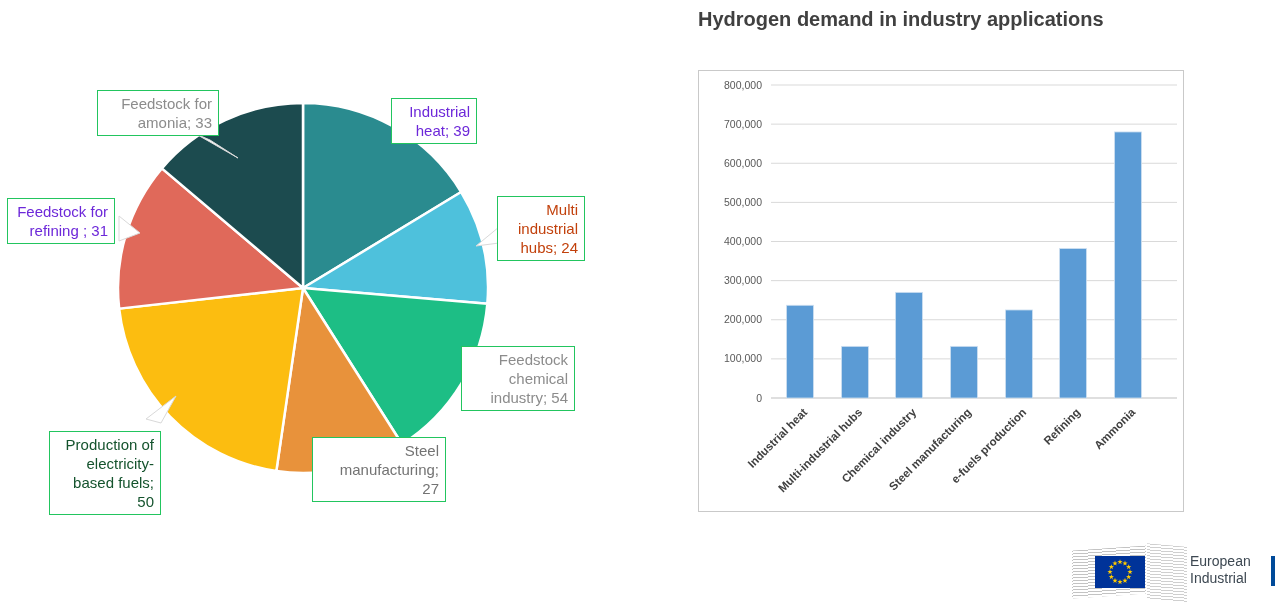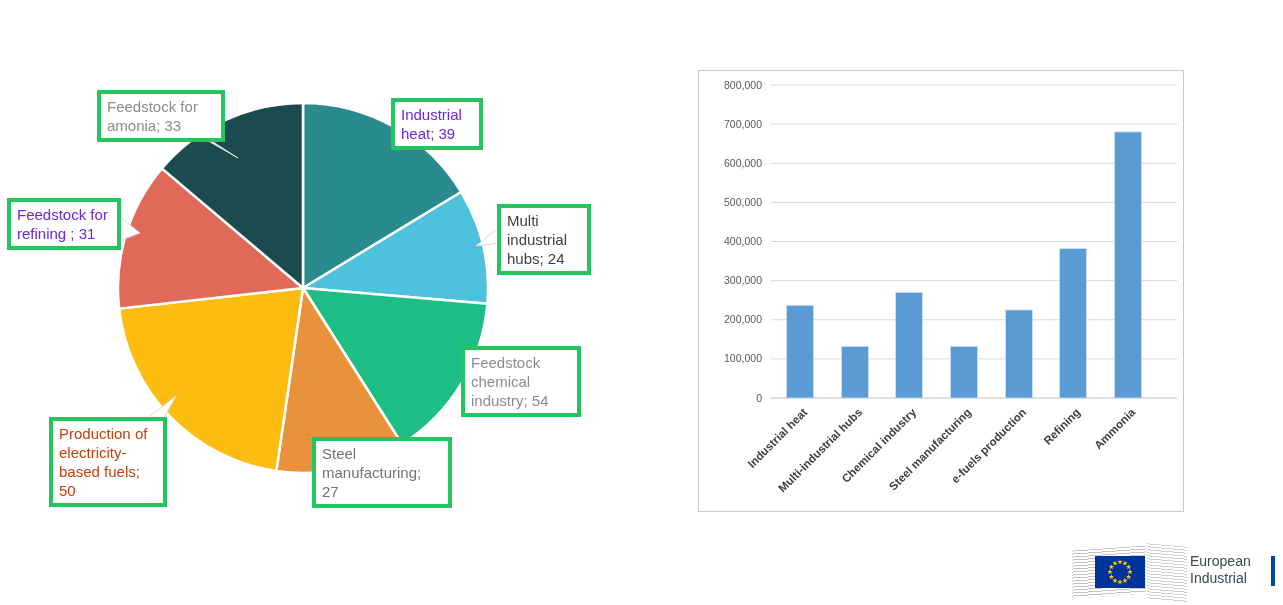--- a/index.html
+++ b/index.html
@@ -1,22 +1,22 @@
 <!DOCTYPE html>
 <html><head>
 <meta charset="utf-8">
 <style>
   html,body{margin:0;padding:0;background:#fff;}
   .slide{position:relative;width:1283px;height:605px;background:#ffffff;overflow:hidden;
          font-family:"Liberation Sans", sans-serif;}
   
   .pie-title{position:absolute;left:73px;top:28px;font-size:21px;color:#8f8f8f;}
   #pie-svg{position:absolute;left:0;top:0;}
-  .pie-label{position:absolute;background:#ffffff;border:4px solid #22c55e;color:#8c8c8c;
-             font-size:15px;line-height:19px;text-align:left;padding:3px 6px;}
+  .pie-label{position:absolute;background:#ffffff;border:1px solid #22c55e;color:#8c8c8c;
+             font-size:15px;line-height:19px;text-align:right;padding:3px 6px;}
   
   .bar-title{position:absolute;left:698px;top:8px;font-size:20px;font-weight:bold;color:#404040;}
   .bar-subtitle{position:absolute;left:702px;top:36px;font-size:14px;font-weight:bold;color:#404040;}
   .bar-subtitle .bullet{color:#808080;margin-right:9px;font-size:13px;}
   .chart-box{position:absolute;left:698px;top:70px;width:484px;height:440px;
              border:1px solid #c9c9c9;background:#ffffff;}
   
   .ec-logo{position:absolute;left:1070px;top:543px;width:213px;height:62px;}
   .streaks{position:absolute;background:repeating-linear-gradient(to bottom,
             rgba(175,175,175,0.75) 0 1px, rgba(255,255,255,0) 1px 3px);}
@@ -39,28 +39,29 @@
       <path d="M 303 288 L 276.34 471.07 A 185 185 0 0 1 119.15 308.63 Z" fill="#fcbd10" stroke="#ffffff" stroke-width="2.5" stroke-linejoin="round"></path>
       <path d="M 303 288 L 119.15 308.63 A 185 185 0 0 1 161.89 168.36 Z" fill="#e0695a" stroke="#ffffff" stroke-width="2.5" stroke-linejoin="round"></path>
       <path d="M 303 288 L 161.89 168.36 A 185 185 0 0 1 303.00 103.00 Z" fill="#1c4b4f" stroke="#ffffff" stroke-width="2.5" stroke-linejoin="round"></path>
       <polygon points="196,134 238,158 210,140" fill="#ffffff" stroke="#d9d9d9" stroke-width="1"></polygon>
       <polygon points="119,216 140,233 119,241" fill="#ffffff" stroke="#d9d9d9" stroke-width="1"></polygon>
       <polygon points="499,227 476,246 499,243" fill="#ffffff" stroke="#d9d9d9" stroke-width="1"></polygon>
       <polygon points="146,419 176,396 161,423" fill="#ffffff" stroke="#d9d9d9" stroke-width="1"></polygon>
     </svg>
   <div id="pie-labels">
       <div class="pie-label" style="left: 391px; top: 98px; width: 72px; color: #6d28d9;">Industrial heat; 39</div>
-      <div class="pie-label" style="left: 497px; top: 204px; width: 74px; color: #404040;">Multi industrial hubs; 24</div>
+      <div class="pie-label" style="left: 497px; top: 196px; width: 74px; color: #c2410c;">Multi industrial hubs; 24</div>
       <div class="pie-label" style="left: 461px; top: 346px; width: 100px; color: rgb(140, 140, 140);">Feedstock chemical industry; 54</div>
       <div class="pie-label" style="left: 312px; top: 437px; width: 120px; color: #737373;">Steel manufacturing; 27</div>
-      <div class="pie-label" style="left: 49px; top: 417px; width: 98px; color: #c2410c;">Production of electricity-based fuels; 50</div>
+      <div class="pie-label" style="left: 49px; top: 431px; width: 98px; color: #14532d;">Production of electricity-based fuels; 50</div>
       <div class="pie-label" style="left: 7px; top: 198px; width: 94px; color: #6d28d9;">Feedstock for refining ; 31</div>
       <div class="pie-label" style="left: 97px; top: 90px; width: 108px; color: rgb(140, 140, 140);">Feedstock for amonia; 33</div>
     </div>
 
+  <div class="bar-title">Hydrogen demand in industry applications</div>
   <div class="chart-box">
     <svg id="bar-svg" width="482" height="438">
         <line x1="72" y1="327" x2="478" y2="327" stroke="#bfbfbf" stroke-width="1"></line>
         <text x="63" y="330.5" text-anchor="end" font-size="10.5" fill="#595959" font-family="&quot;Liberation Sans&quot;, sans-serif">0</text>
         <line x1="72" y1="287.875" x2="478" y2="287.875" stroke="#d9d9d9" stroke-width="1"></line>
         <text x="63" y="291.375" text-anchor="end" font-size="10.5" fill="#595959" font-family="&quot;Liberation Sans&quot;, sans-serif">100,000</text>
         <line x1="72" y1="248.75" x2="478" y2="248.75" stroke="#d9d9d9" stroke-width="1"></line>
         <text x="63" y="252.25" text-anchor="end" font-size="10.5" fill="#595959" font-family="&quot;Liberation Sans&quot;, sans-serif">200,000</text>
         <line x1="72" y1="209.625" x2="478" y2="209.625" stroke="#d9d9d9" stroke-width="1"></line>
         <text x="63" y="213.125" text-anchor="end" font-size="10.5" fill="#595959" font-family="&quot;Liberation Sans&quot;, sans-serif">300,000</text>

